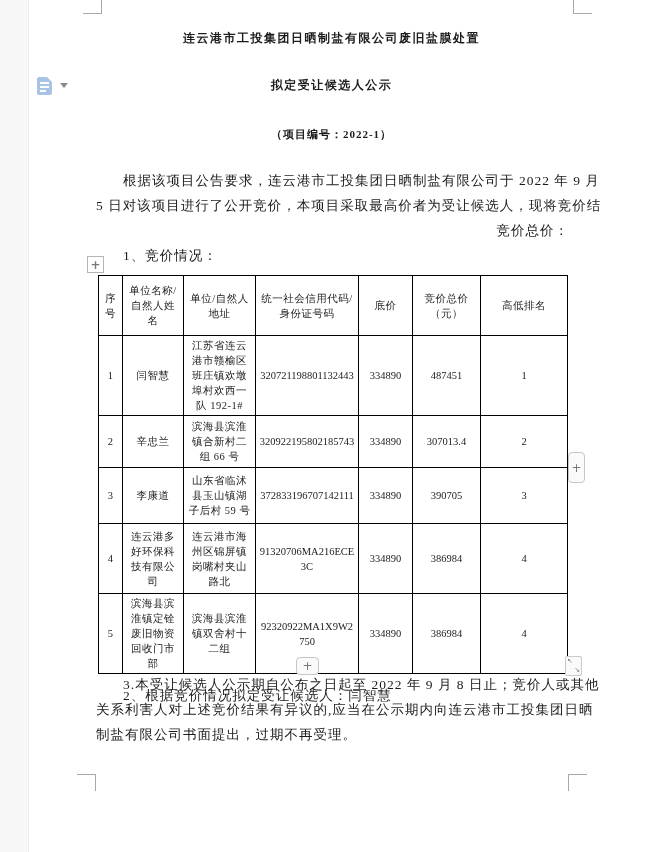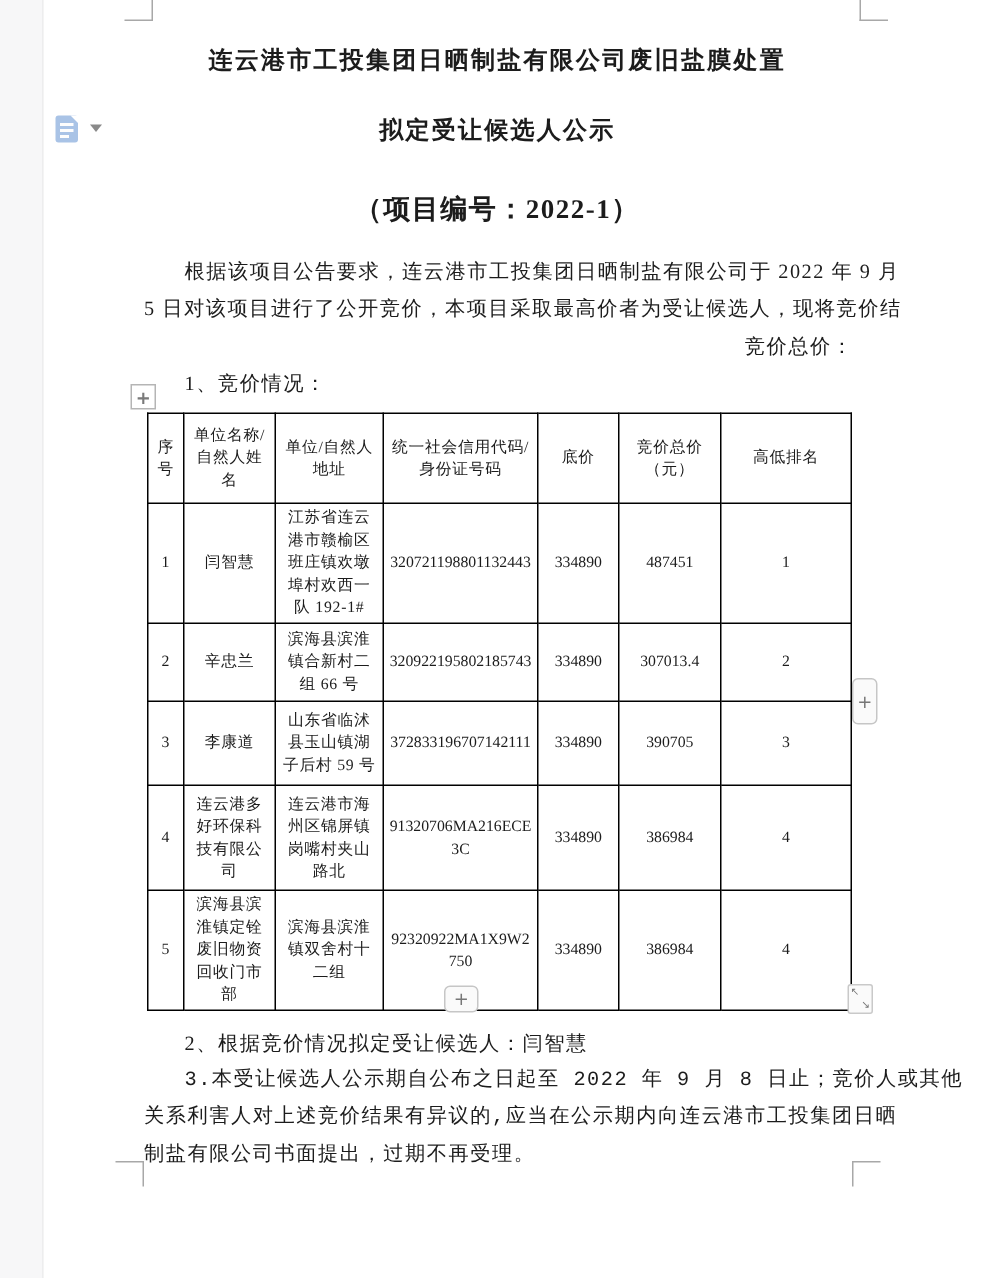--- a/index.html
+++ b/index.html
@@ -8,32 +8,32 @@
     font-family:"Liberation Serif","DejaVu Serif",serif;color:#1c1c1c;
   }
   .left-strip{position:absolute;left:0;top:0;width:28px;height:852px;background:#f7f7f8;border-right:1px solid #ededee;}
   
   .mark{position:absolute;}
   .mark.tl{left:83px;top:0;width:18px;height:13px;border-right:1px solid #a8a8a8;border-bottom:1px solid #a8a8a8;}
   .mark.tr{left:573px;top:0;width:18px;height:13px;border-left:1px solid #a8a8a8;border-bottom:1px solid #a8a8a8;}
   .mark.bl{left:77px;top:774px;width:18px;height:16px;border-right:1px solid #a8a8a8;border-top:1px solid #a8a8a8;}
   .mark.br{left:568px;top:774px;width:18px;height:16px;border-left:1px solid #a8a8a8;border-top:1px solid #a8a8a8;}
 
-  .title{position:absolute;left:96px;width:471px;text-align:center;font-weight:bold;font-size:16px;letter-spacing:1.5px;}
+  .title{position:absolute;left:96px;width:471px;text-align:center;font-weight:bold;font-size:12px;letter-spacing:1.5px;}
   .title1{top:30px;}
   .title2{top:77px;font-family:Liberation Serif, serif;}
-  .title3{top:127px;font-size:18px;letter-spacing:1px;}
+  .title3{top:127px;font-size:11px;letter-spacing:1px;}
 
   .para{position:absolute;left:96px;width:473px;font-size:13.5px;letter-spacing:1px;line-height:25px;}
   .pline{white-space:nowrap;}
   .indent{text-indent:2em;}
   .p-intro{top:168px;text-align:right;}
   .sec1{top:243px;}
   .sec2{top:683px;}
-  .p-sec3{top:708px;font-family:Liberation Mono, monospace;}
+  .p-sec3{top:672px;}
 
   
   .paste-wrap{position:absolute;left:37px;top:77px;width:36px;height:20px;}
   .paste-doc{position:absolute;left:0;top:0;width:15px;height:18px;background:#a9c3e6;border-radius:2px;}
   .paste-doc:before{content:"";position:absolute;right:0;top:0;border-style:solid;border-width:0 5px 5px 0;border-color:transparent #ffffff transparent transparent;}
   .paste-doc .l{position:absolute;left:3px;height:2px;background:#fdfdfd;}
   .paste-doc .l1{top:5px;width:9px;}
   .paste-doc .l2{top:9px;width:9px;}
   .paste-doc .l3{top:13px;width:6px;}
   .paste-arrow{position:absolute;left:23px;top:6px;width:0;height:0;border-left:4px solid transparent;border-right:4px solid transparent;border-top:5px solid #8a8a8a;}

